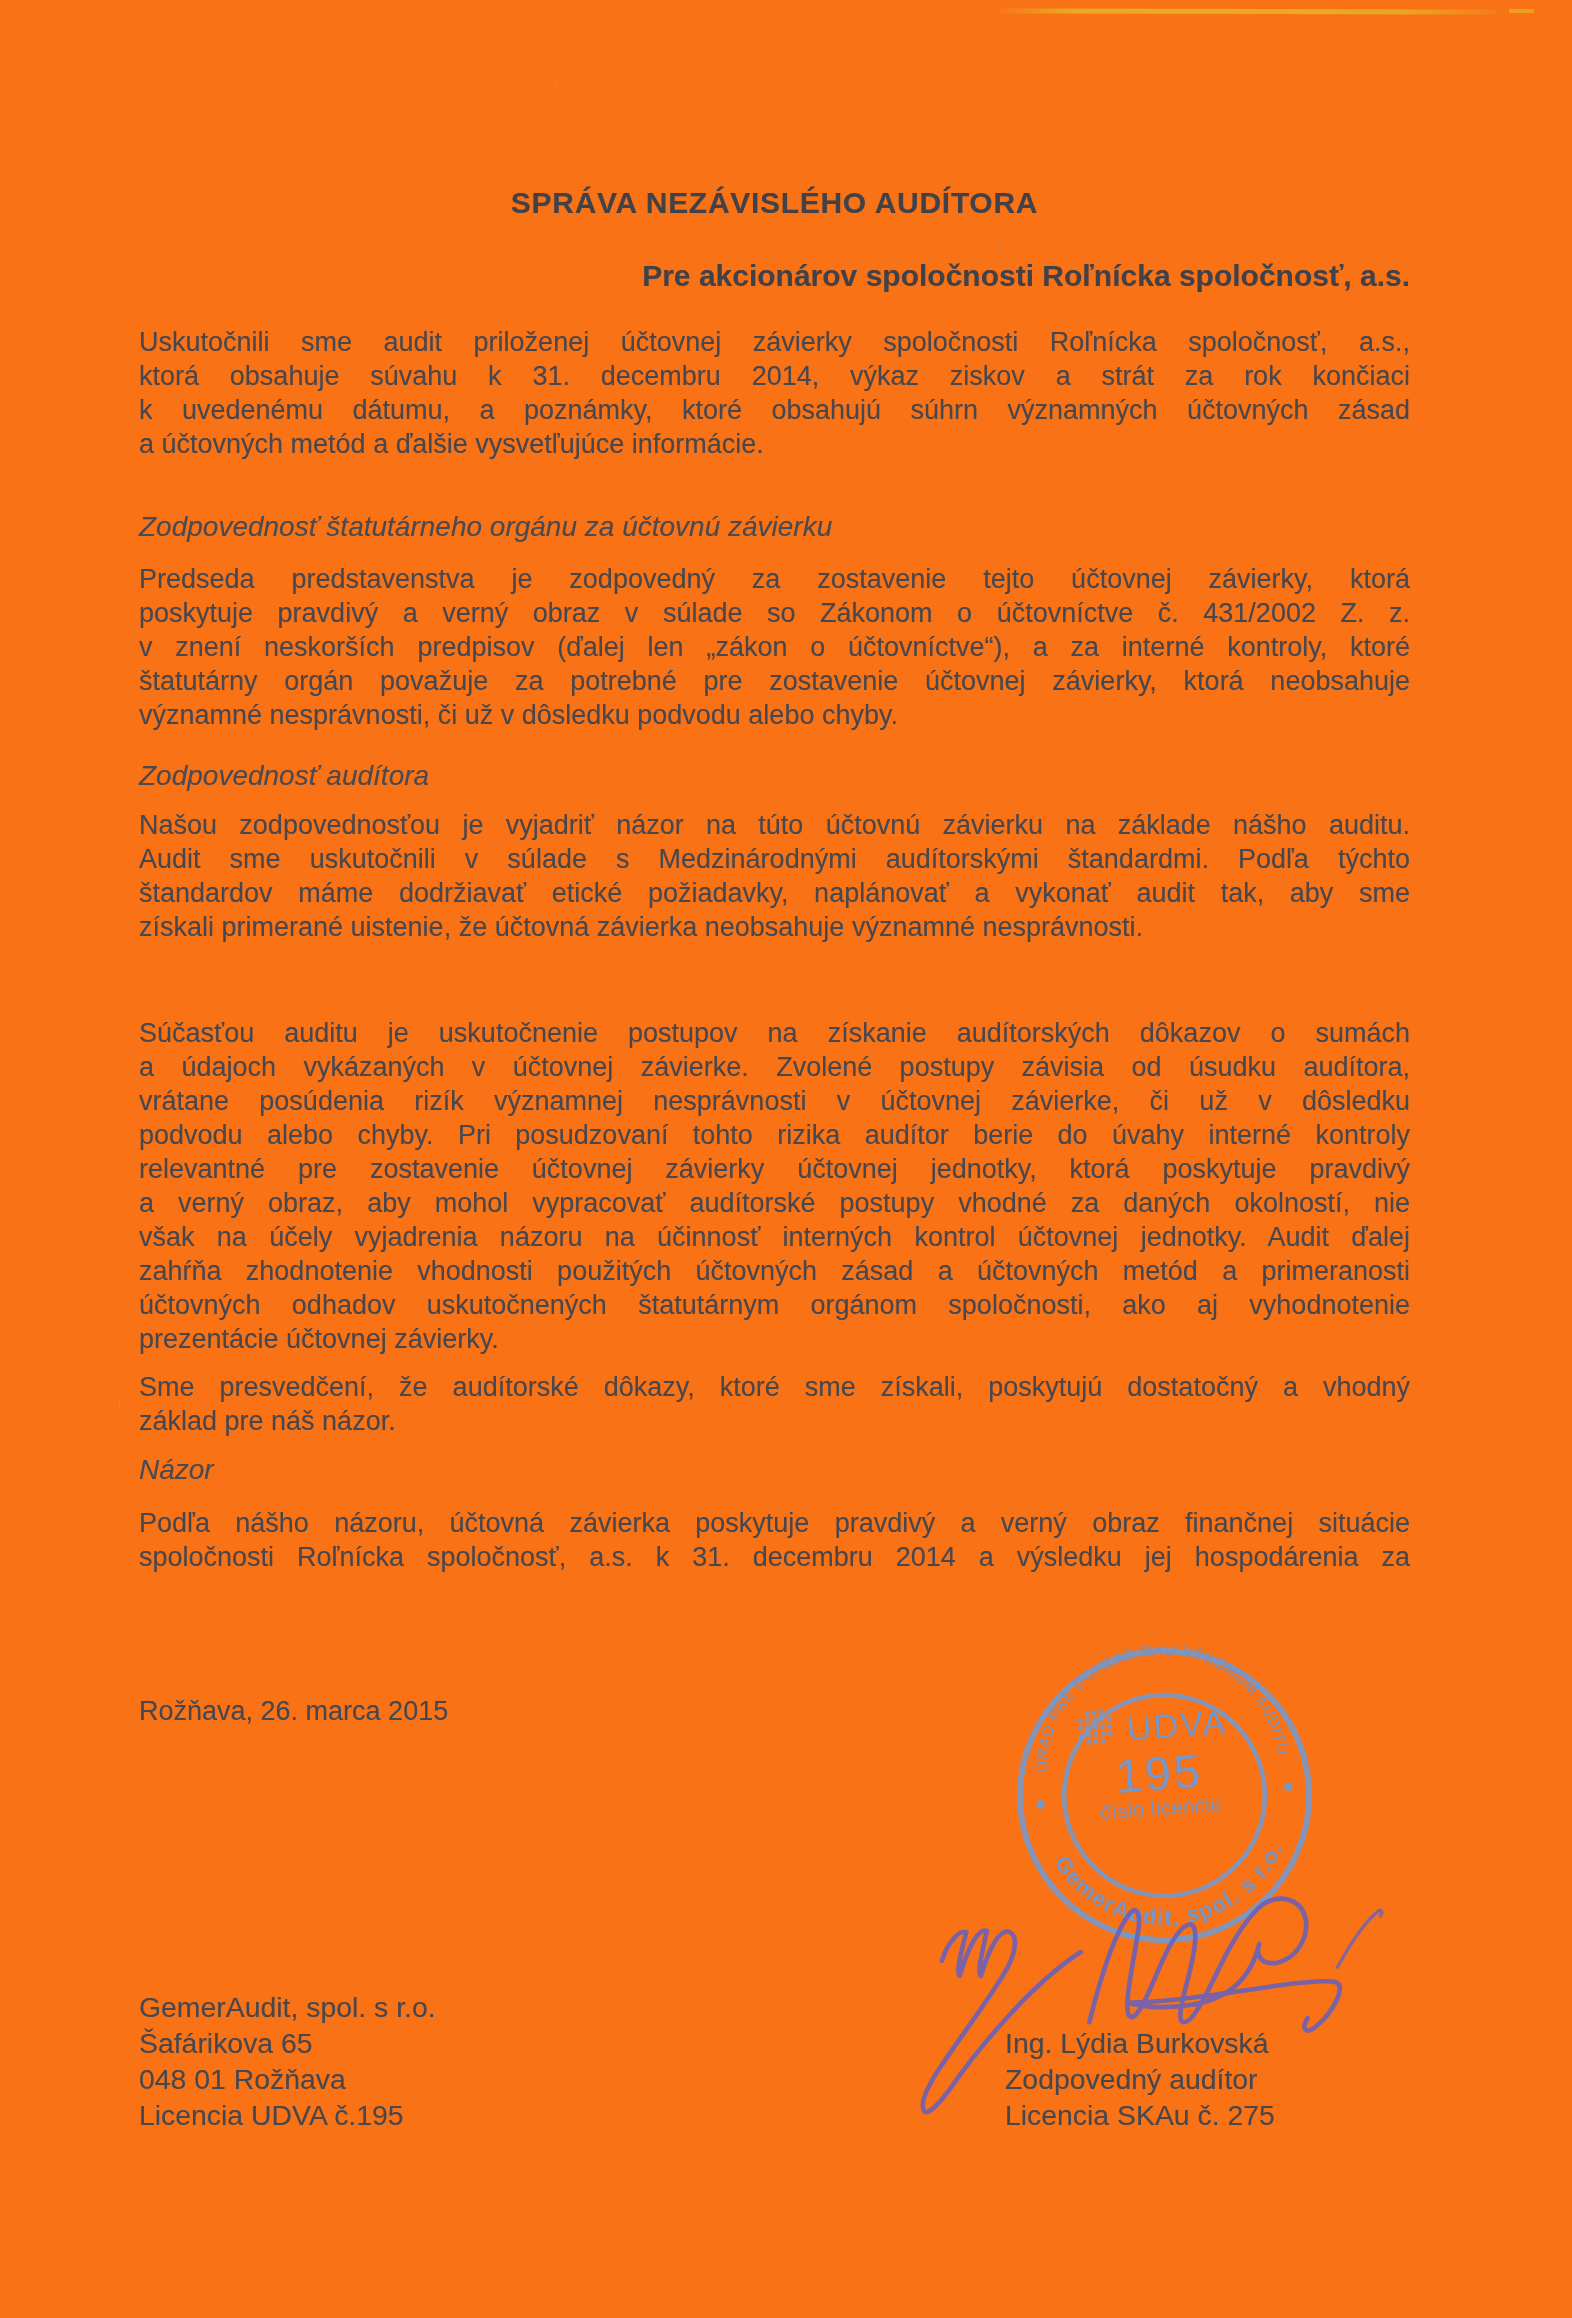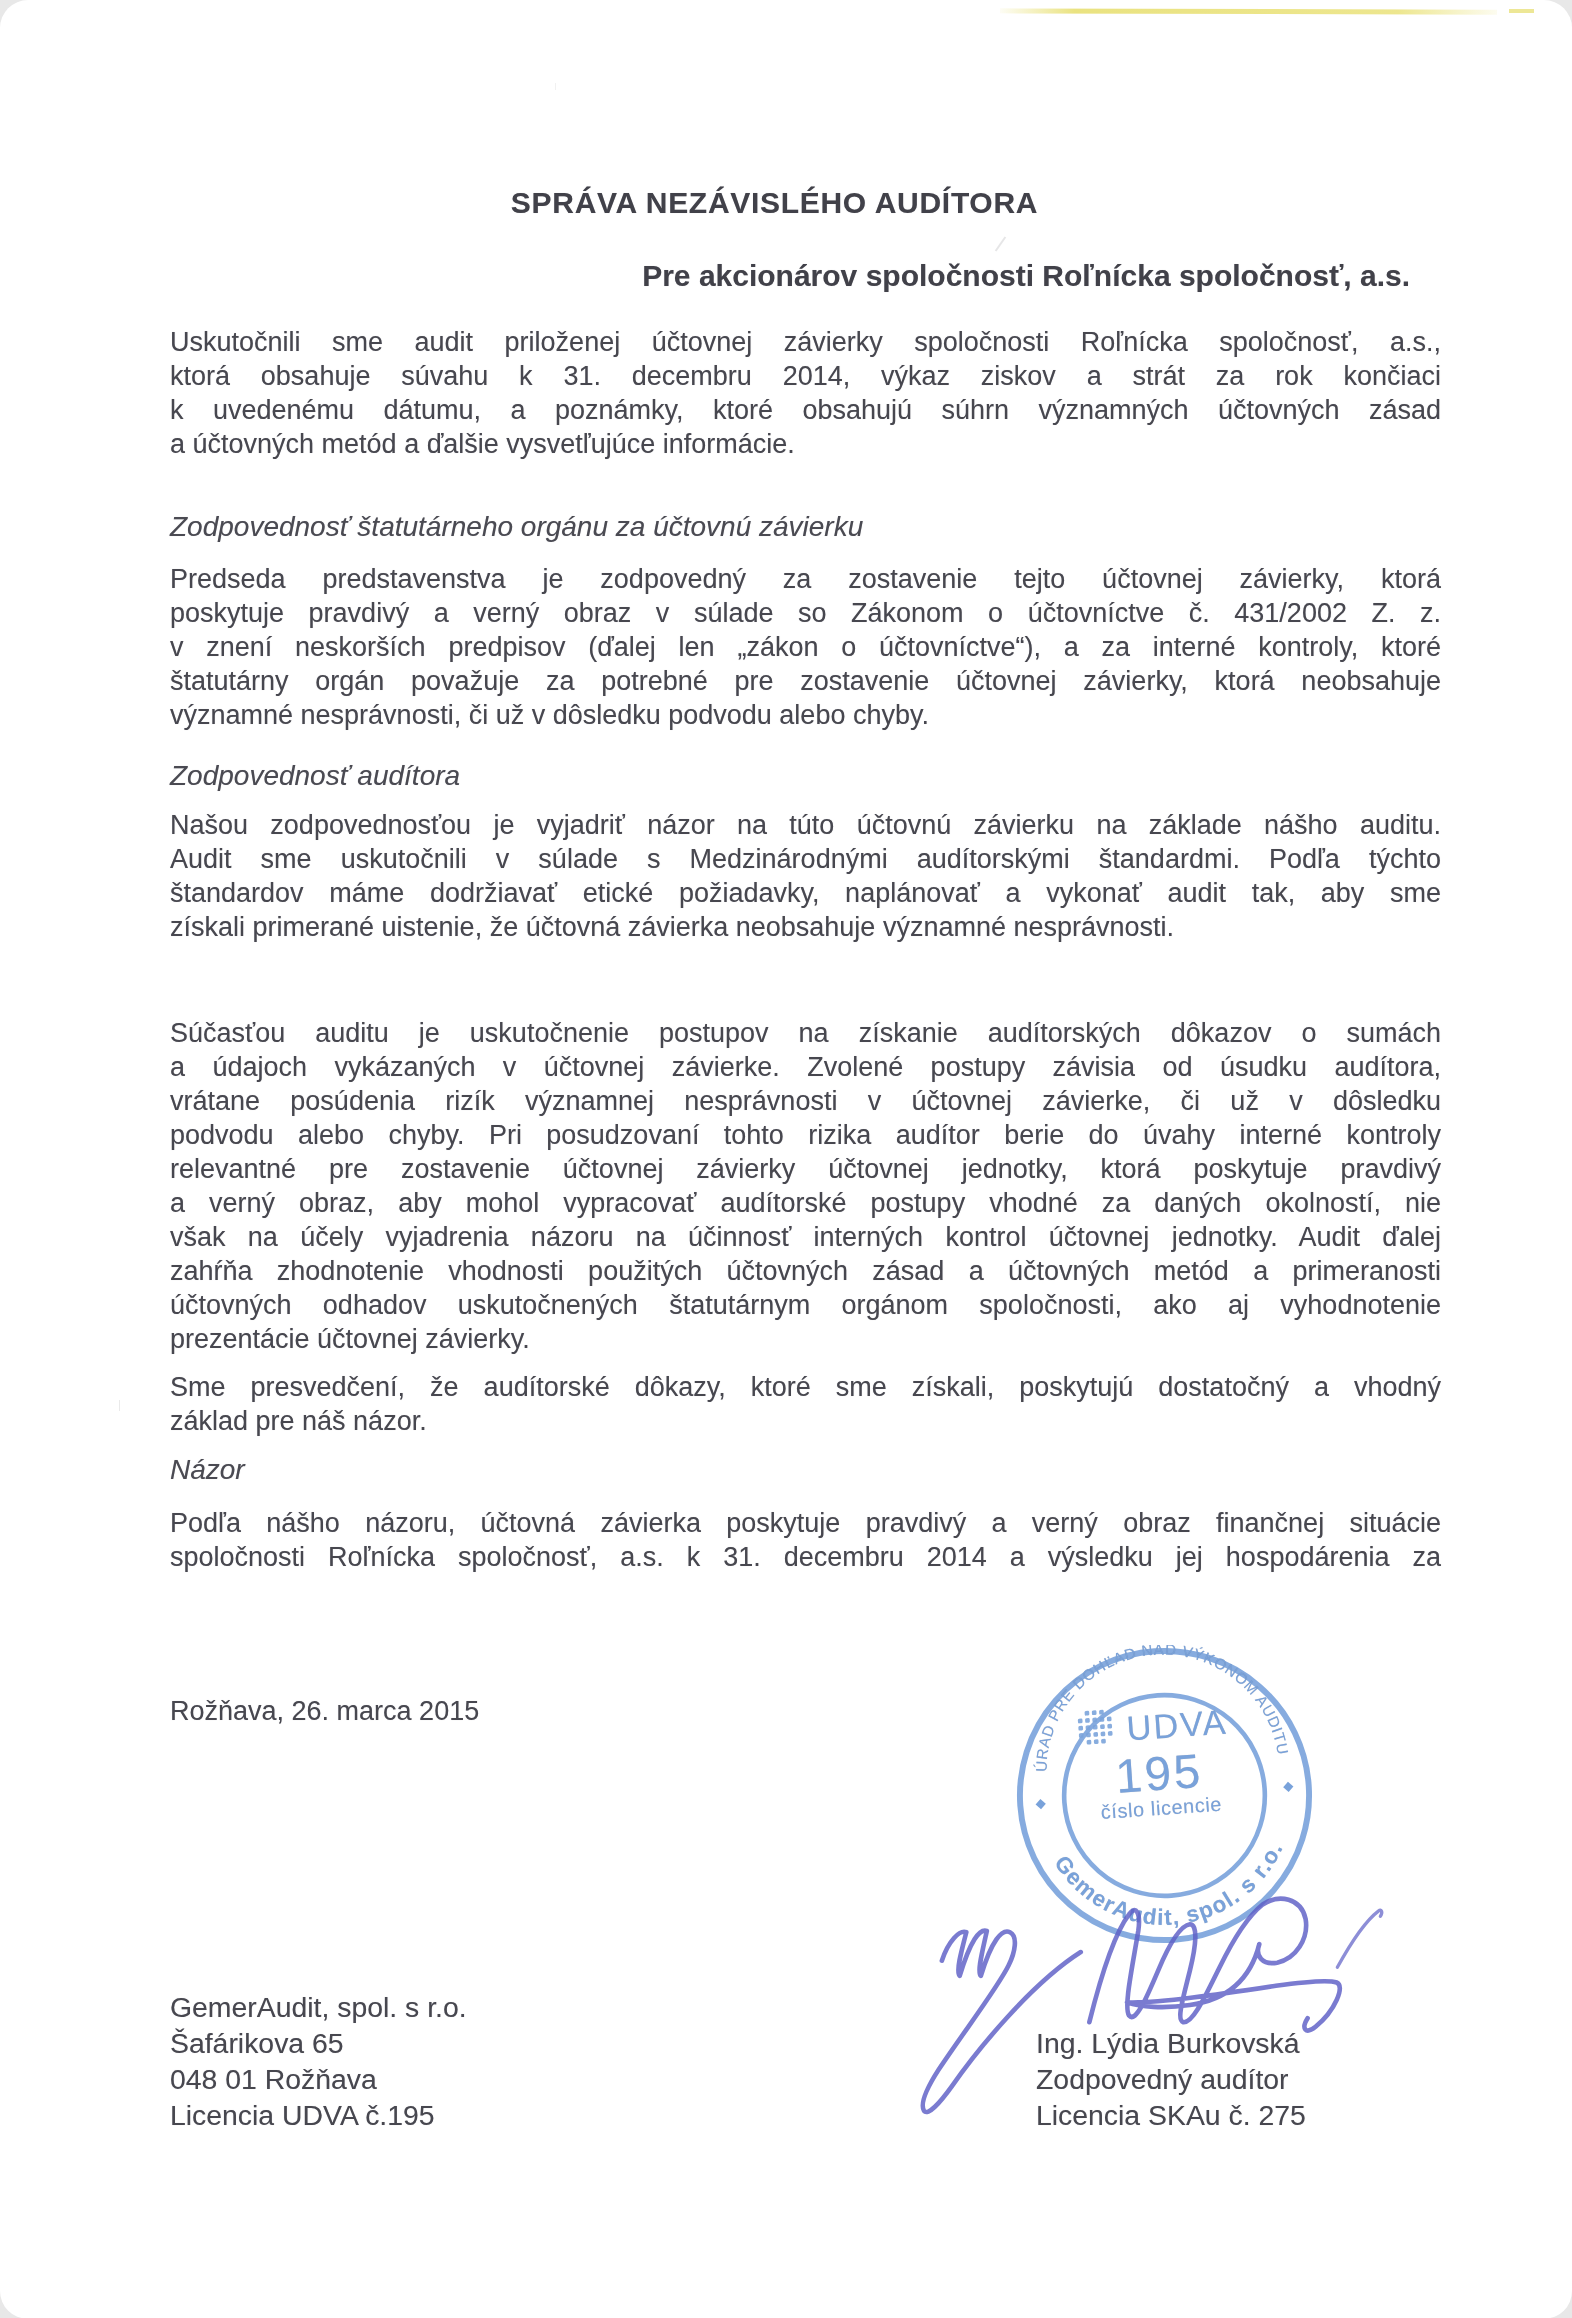--- a/index.html
+++ b/index.html
@@ -1,41 +1,40 @@
 <!DOCTYPE html>
 <html lang="sk" style="--stamp-ink: #6f9bd8; --sig-ink: #5d5ec6;font-size:10.6px"><head>
 <meta charset="utf-8">
 <title>Správa nezávislého audítora</title>
 <style>
   html,body{margin:0;padding:0;background:#e8e8e8;}
   .page{
     position:relative;
     width:1572px;height:2319px;
-    background:#ffffff;
+    background:#f97316;
     font-family:"Liberation Sans","DejaVu Sans",sans-serif;
     color:#47474f;
     text-shadow:0 0 0.7px rgba(72,72,82,.35);
     overflow:hidden;
-    border-radius:28px;
   }
   :root{
     --stamp-ink:#6f9bd8;
     --sig-ink:#5d5ec6;
   }
   .doc-title{
     position:absolute;left:139px;top:186px;width:1271px;
     font-size:30px;font-weight:bold;text-align:center;
     letter-spacing:0.7px;color:#414149;
   }
   .doc-subtitle{
     position:absolute;left:139px;top:259px;width:1271px;
     font-size:30px;font-weight:bold;text-align:right;
     color:#414149;
   }
-  .block{position:absolute;left:139px;width:1271px;margin-left:31px;}
+  .block{position:absolute;left:139px;width:1271px;}
   .jline{height:34px;line-height:34px;font-size:27px;
     text-align:justify;text-align-last:justify;white-space:normal;}
   .jline.last{text-align-last:left;}
   .heading{font-size:28px;font-style:italic;height:34px;line-height:34px;color:#4a4a52;}
   
   .b-intro{top:325px;}
   .b-h-statutory{top:510px;}
   .b-statutory{top:562px;}
   .b-h-auditor{top:759px;}
   .b-auditor{top:808px;}

